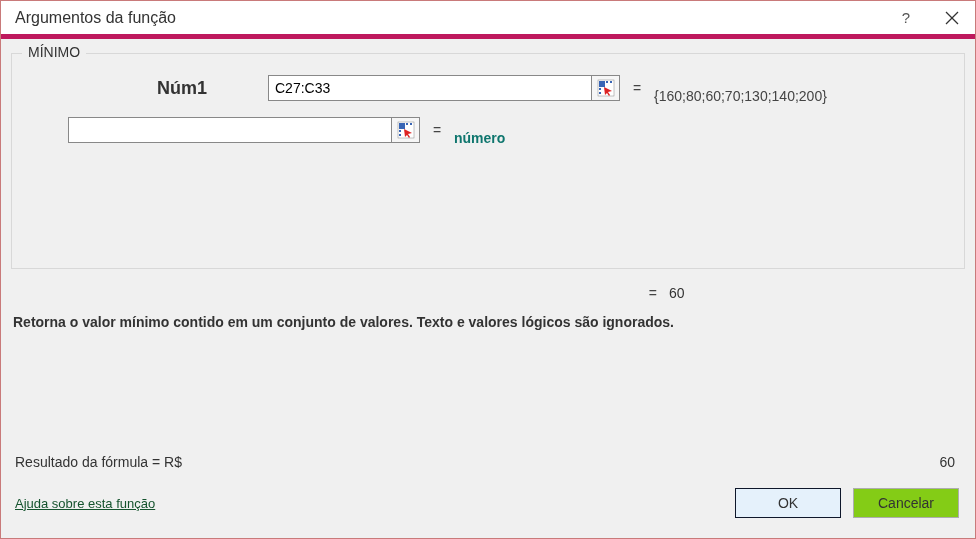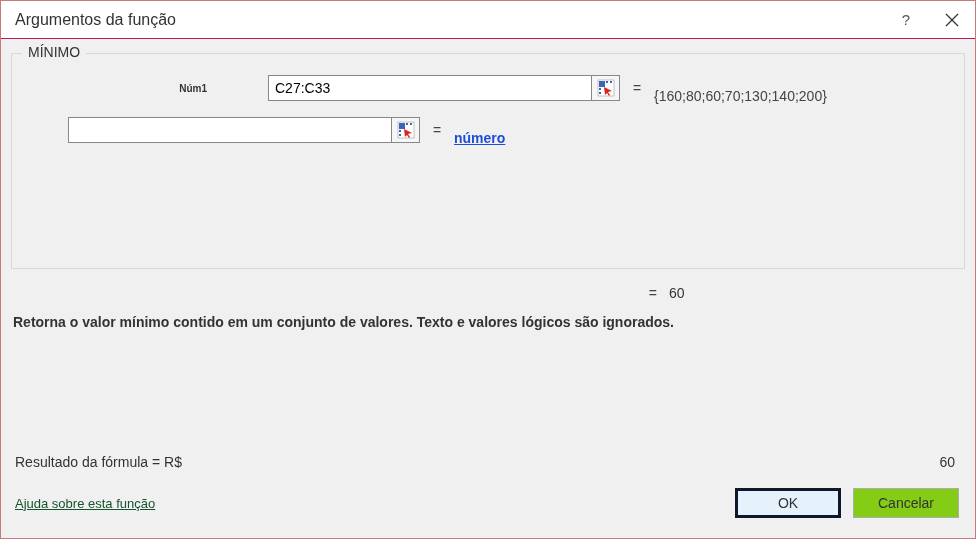--- a/index.html
+++ b/index.html
@@ -1,49 +1,49 @@
 <!DOCTYPE html>
 <html><head>
   <meta charset="utf-8">
   <style>
     * { box-sizing: border-box; margin: 0; padding: 0; }
     body { font-family: "Segoe UI", Tahoma, sans-serif; font-size: 14px; color: #333; background: #fff; }
     .dialog { width: 976px; height: 539px; background: #f0f0f0; border: 1px solid #c97a7a; display: flex; flex-direction: column; }
-    .titlebar { height: 38px; background: #fff; display: flex; align-items: center; padding: 0 0 0 14px; border-bottom: 1px solid #be185d; }
+    .titlebar { height: 38px; background: #fff; display: flex; align-items: center; padding: 0 0 0 14px; border-bottom: 5px solid #be185d; }
     .titlebar-text { font-size: 16px; color: #333; flex: 1; }
     .titlebar-btn { width: 46px; height: 38px; display: flex; align-items: center; justify-content: center; color: #555; font-size: 15px; }
     .titlebar-close { width: 46px; height: 38px; display: flex; align-items: center; justify-content: center; }
     .content { flex: 1; padding: 14px 10px 10px 10px; display: flex; flex-direction: column; border-radius: 9px; }
     .fieldset { border: 1px solid #d8d8d8; padding: 18px 12px 12px 12px; margin: 0 0 14px 0; height: 216px; position: relative; }
     .legend { position: absolute; top: -10px; left: 10px; background: #f0f0f0; padding: 0 6px; color: #333; font-size: 14px; }
     .arg-row { display: flex; align-items: center; margin-bottom: 10px; }
-    .arg-label { width: 200px; text-align: right; padding-right: 17px; font-size: 10px; }
+    .arg-label { width: 200px; text-align: right; padding-right: 17px; font-size: 18px; }
     .arg-label.bold { font-weight: 600; }
     .arg-input-wrap { display: flex; align-items: center; }
     .arg-input { width: 324px; height: 26px; border: 1px solid #888; padding: 2px 6px; font-size: 14px; background: #fff; outline: none; margin-left: 44px; }
     .collapse-btn { width: 28px; height: 26px; border: 1px solid #888; border-left: none; background: #f6f6f6; display: flex; align-items: center; justify-content: center; cursor: pointer; }
     .eq-sign { width: 34px; text-align: center; color: #444; font-size: 14px; }
     .arg-preview { color: #444; font-size: 14px; margin-top: 16px; }
-    .arg-preview.placeholder { color: #1d4ed8; font-weight: 600; text-decoration: underline; }
+    .arg-preview.placeholder { color: #0f766e; font-weight: 600; }
     .result-row { display: flex; align-items: center; padding: 2px 0 10px 0; }
     .result-eq { width: 658px; text-align: right; padding-right: 12px; color: #444; }
     .result-val { color: #333; }
     .desc { padding: 2px 2px 14px 2px; color: #333; line-height: 1.35; font-weight: bold; }
     .param-desc { display: flex; padding: 4px 2px 10px 2px; }
     .param-name { width: 336px; text-align: right; font-weight: 600; padding-right: 12px; }
     .param-text { flex: 1; line-height: 1.4; }
     .spacer { flex: 1; }
     .formula-result-row { display: flex; padding: 6px 4px 14px 4px; }
     .formula-result-label { }
     .formula-result-value { flex: 1; text-align: right; padding-right: 6px; }
     .footer { display: flex; align-items: center; padding: 4px 6px 10px 4px; }
     .help-link { color: #14532d; text-decoration: underline; cursor: pointer; font-size: 13px; }
     .footer-spacer { flex: 1; }
     .btn { width: 106px; height: 30px; border: 1px solid #adadad; background: #84cc16; font-size: 14px; color: #333; margin-left: 12px; cursor: pointer; }
-    .btn.primary { border: 3px solid #0f172a; background: #e5f1fb; }
+    .btn.primary { border: 1px solid #0f172a; background: #e5f1fb; }
     svg { display: block; }
   </style>
 </head>
 <body>
 
 <div class="dialog">
   <div class="titlebar">
     <div class="titlebar-text">Argumentos da função</div>
     <div class="titlebar-btn">
       <span>?</span>

